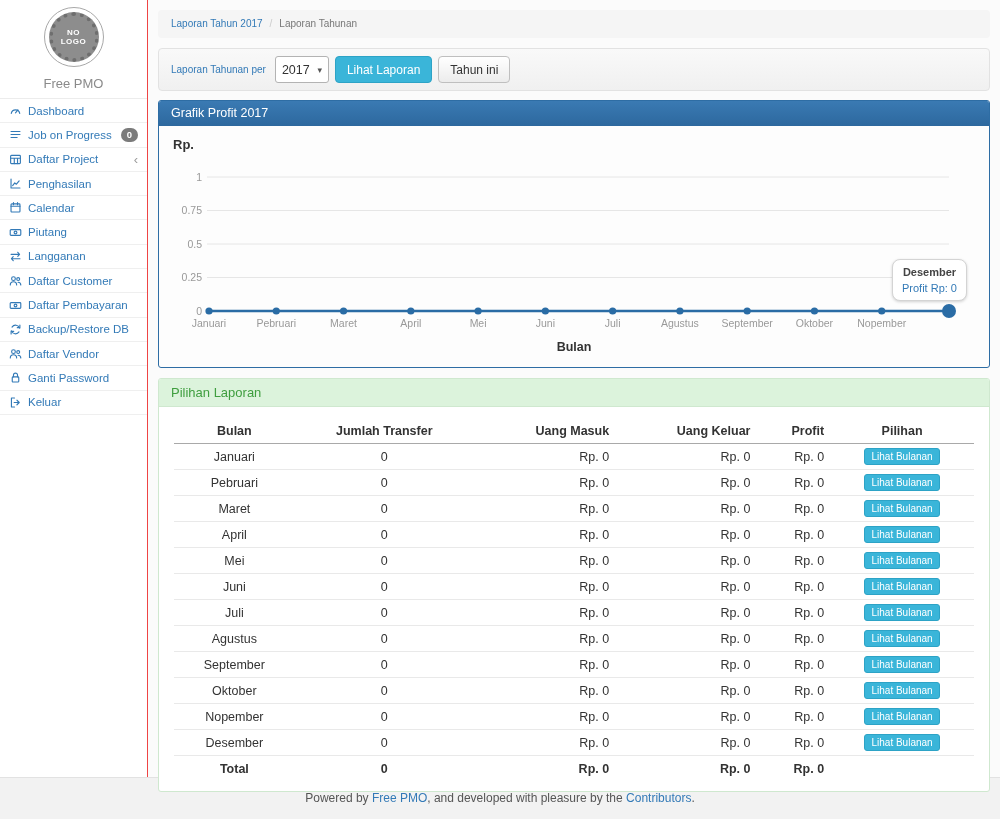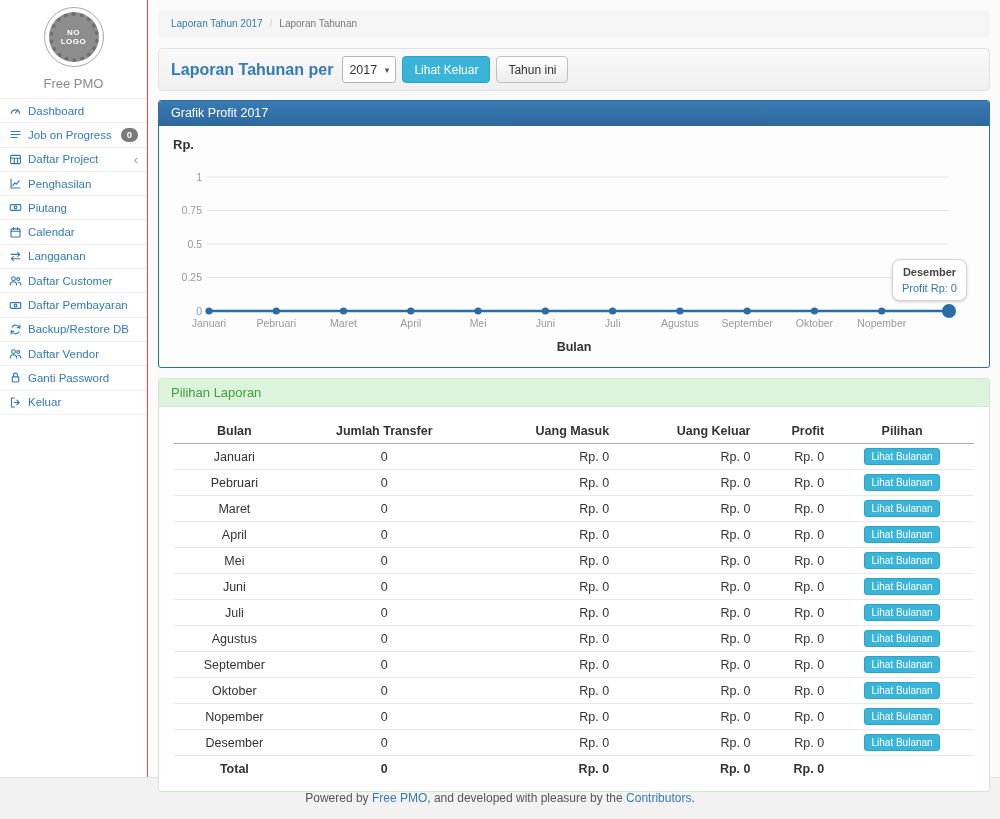--- a/index.html
+++ b/index.html
@@ -32,21 +32,21 @@
   
   .main { flex:1; background:#fbfbfb; padding:0 10px; }
   .breadcrumb { margin-top:10px; height:28px; line-height:28px; background:#f5f5f5;
           border-radius:4px; padding:0 13px; font-size:10px; color:#777; }
   .breadcrumb .bc-link { color:#337ab7; text-decoration:none; cursor:pointer; }
   .bc-sep { color:#ccc; margin:0 7px; }
 
   .filter-bar { margin-top:10px; height:43px; background:linear-gradient(#f9f9f9,#f0f0f0);
           border:1px solid #e2e2e2; border-radius:4px; display:flex; align-items:center;
           padding:0 12px; gap:6px; }
-  .filter-label { color:#337ab7; font-weight:bold; font-size:16px; margin-right:3px; }
+  .filter-label { color:#337ab7; font-weight:normal; font-size:10px; margin-right:3px; }
   .year-select { height:27px; width:54px; background:#fff; border:1px solid #b3b3b3; border-radius:3px;
           display:flex; align-items:center; justify-content:space-between; padding:0 6px;
           font-size:12.5px; color:#333; cursor:pointer; }
   .caret { font-size:9px; color:#555; }
   .btn { height:27px; border-radius:4px; font-size:12px; display:inline-flex; align-items:center;
           padding:0 11px; cursor:pointer; white-space:nowrap; }
   .btn-info { background:#3ab5d9; border:1px solid #2da3c6; color:#fff; }
   .btn-default { background:linear-gradient(#ffffff,#ececec); border:1px solid #bfbfbf; color:#333; }
 
   
@@ -129,34 +129,34 @@
             <svg viewBox="0 0 16 16" width="13" height="13" fill="none" stroke="currentColor" stroke-width="1.4" stroke-linecap="round" stroke-linejoin="round">
               <path d="M2.5 2.5v11h11"></path>
               <path d="M4.5 10.5l2.6-3.2 2 1.6 3.4-4.2"></path>
             </svg>
           </span>
           <span class="mi-label">Penghasilan</span>
         </div>
         <div class="menu-item">
           <span class="ico">
             <svg viewBox="0 0 16 16" width="13" height="13" fill="none" stroke="currentColor" stroke-width="1.4" stroke-linecap="round" stroke-linejoin="round">
+              <rect x="2.5" y="3.5" width="11" height="10" rx="1"></rect>
+              <path d="M2.5 6.5h11M5.5 2v2.5M10.5 2v2.5"></path>
+            </svg>
+          </span>
+          <span class="mi-label">Calendar</span>
+        </div>
+        <div class="menu-item">
+          <span class="ico">
+            <svg viewBox="0 0 16 16" width="13" height="13" fill="none" stroke="currentColor" stroke-width="1.4" stroke-linecap="round" stroke-linejoin="round">
               <rect x="1.5" y="4.5" width="13" height="7" rx="1"></rect>
               <circle cx="8" cy="8" r="1.7"></circle>
             </svg>
           </span>
           <span class="mi-label">Piutang</span>
-        </div>
-        <div class="menu-item">
-          <span class="ico">
-            <svg viewBox="0 0 16 16" width="13" height="13" fill="none" stroke="currentColor" stroke-width="1.4" stroke-linecap="round" stroke-linejoin="round">
-              <rect x="2.5" y="3.5" width="11" height="10" rx="1"></rect>
-              <path d="M2.5 6.5h11M5.5 2v2.5M10.5 2v2.5"></path>
-            </svg>
-          </span>
-          <span class="mi-label">Calendar</span>
         </div>
         <div class="menu-item">
           <span class="ico">
             <svg viewBox="0 0 16 16" width="13" height="13" fill="none" stroke="currentColor" stroke-width="1.4" stroke-linecap="round" stroke-linejoin="round">
               <path d="M2.5 5.3h10.5M10.8 2.8l2.2 2.5-2.2 2.5"></path>
               <path d="M13.5 10.7H3M5.2 8.2 3 10.7l2.2 2.5"></path>
             </svg>
           </span>
           <span class="mi-label">Langganan</span>
         </div>
@@ -228,21 +228,21 @@
     <div class="breadcrumb">
       <a class="bc-link">Laporan Tahun 2017</a><span class="bc-sep">/</span><span>Laporan Tahunan</span>
     </div>
 
     <div class="filter-bar">
       <span class="filter-label">Laporan Tahunan per</span>
       <div class="year-select">
         <span>2017</span>
         <span class="caret">▾</span>
       </div>
-      <button class="btn btn-info">Lihat Keluar</button>
+      <button class="btn btn-info">Lihat Laporan</button>
       <button class="btn btn-default">Tahun ini</button>
     </div>
 
     <div class="chart-panel">
       <div class="chart-heading">Grafik Profit 2017</div>
       <div class="chart-body" id="chart-body">
         <div class="rp-label">Rp.</div>
         <svg id="chart-svg" width="831" height="241" viewBox="0 0 831 241">
             <line x1="48" y1="185" x2="790" y2="185" stroke="#e6e6e6" stroke-width="1"></line>
             <text x="43" y="188.5" text-anchor="end" fill="#999" font-size="10.5">0</text>

